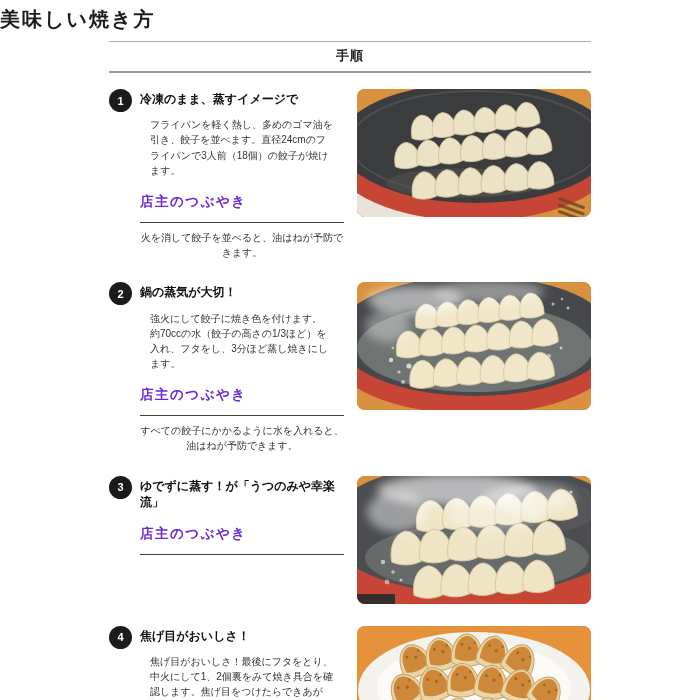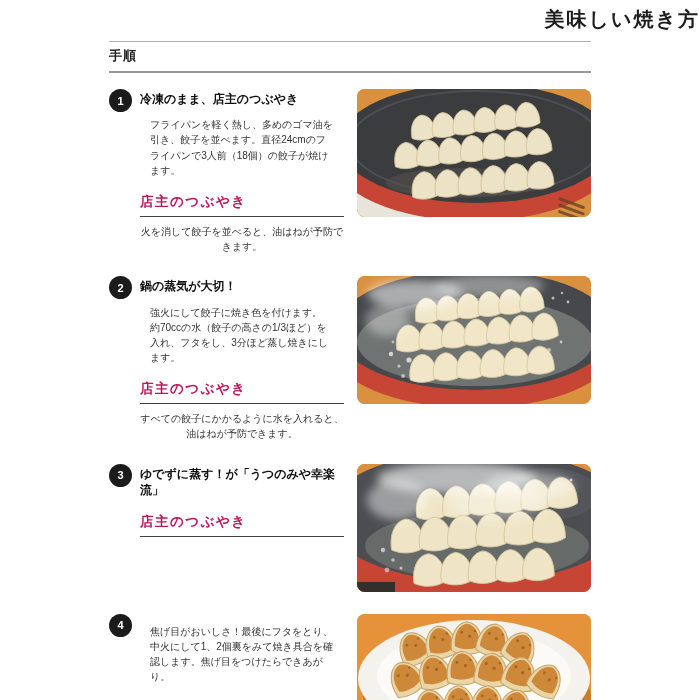--- a/index.html
+++ b/index.html
@@ -2,48 +2,48 @@
 <html lang="ja"><head>
 <meta charset="utf-8">
 <style>
   html,body{margin:0;padding:0;}
   body{
     width:700px;height:700px;overflow:hidden;background:#ffffff;
     font-family:"Liberation Sans","DejaVu Sans",sans-serif;
     -webkit-font-smoothing:antialiased;
   }
   .page-title{
-    margin:6px 0 0;text-align:right;
+    margin:6px 0 0;text-align:left;
     font-family:"DejaVu Serif",serif;font-weight:bold;
     font-size:20px;color:#1c1c1c;letter-spacing:2px;
   }
   .content{width:482px;margin:8px auto 0;}
   .section-bar{
     border-top:1px solid #aeaeae;border-bottom:2px solid #989898;
-    text-align:left;padding:5px 0 6px;
+    text-align:center;padding:5px 0 6px;
     font-size:13px;font-weight:bold;color:#222;letter-spacing:1px;
   }
   .steps{padding-top:16px;}
   .step{display:flex;gap:13px;margin-bottom:22px;align-items:flex-start;}
   .step-text{width:235px;box-sizing:border-box;position:relative;padding-left:31px;flex:none;}
   .step-num{
     position:absolute;left:0;top:0;width:23px;height:23px;border-radius:50%;
     background:#1b1b1b;color:#fff;font-size:11px;font-weight:bold;
     display:flex;align-items:center;justify-content:center;
   }
   .step-heading{
     margin:2px 0 6px;font-size:12px;font-weight:bold;color:#101010;line-height:1.35;
   }
   .step-body{
     margin:10px;font-size:10px;color:#333;line-height:1.52;white-space:pre-line;
   }
   .tsubuyaki-label{
-    margin-top:15px;padding-bottom:5px;border-bottom:1px solid #404040;
+    margin-top:15px;padding-bottom:11px;border-bottom:1px solid #404040;
     font-family:"DejaVu Serif",serif;font-weight:bold;font-size:13.5px;
-    color:#be185d;letter-spacing:1.5px;
+    color:#6d28d9;letter-spacing:1.5px;
   }
   .tsubuyaki-text{
     margin:7px 0 0;font-size:10px;color:#333;line-height:1.52;white-space:pre-line;text-align:center;
   }
   .step-photo{
     margin:0;width:234px;height:128px;border-radius:8px;overflow:hidden;
     background:#d9913f;flex:none;
   }
   .step-photo svg{display:block;width:234px;height:128px;}
 </style>
@@ -69,21 +69,21 @@
 <h1 class="page-title">美味しい焼き方</h1>
 
 <div class="content">
   <div class="section-bar">手順</div>
 
   <div class="steps">
 
     <section class="step">
       <div class="step-text">
         <div class="step-num">1</div>
-        <h3 class="step-heading">冷凍のまま、店主のつぶやき</h3>
+        <h3 class="step-heading">冷凍のまま、蒸すイメージで</h3>
         <p class="step-body">フライパンを軽く熱し、多めのゴマ油を引き、餃子を並べます。直径24cmのフライパンで3人前（18個）の餃子が焼けます。</p>
         <div class="tsubuyaki-label">店主のつぶやき</div>
         <p class="tsubuyaki-text">火を消して餃子を並べると、油はねが予防できます。</p>
       </div>
       <figure class="step-photo">
         <svg viewBox="0 0 234 128">
           <rect width="234" height="128" fill="#d9913f"></rect>
           <ellipse cx="26" cy="122" rx="58" ry="20" fill="#e8e4da"></ellipse>
           <ellipse cx="117" cy="70" rx="140" ry="62" fill="#c64534"></ellipse>
           <ellipse cx="119" cy="54" rx="137" ry="60" fill="#3b3c3e"></ellipse>
@@ -252,20 +252,21 @@
             <ellipse cx="140" cy="40" rx="50" ry="16" opacity="0.3"></ellipse>
           </g>
           <rect x="0" y="118" width="38" height="10" fill="#33302c"></rect>
         </svg>
       </figure>
     </section>
 
     <section class="step">
       <div class="step-text">
         <div class="step-num">4</div>
+        <h3 class="step-heading">焦げ目がおいしさ！</h3>
         <p class="step-body">焦げ目がおいしさ！最後にフタをとり、中火にして1、2個裏をみて焼き具合を確認します。焦げ目をつけたらできあがり。</p>
         <div class="tsubuyaki-label">店主のつぶやき</div>
 
       </div>
       <figure class="step-photo">
         <svg viewBox="0 0 234 128">
           <rect width="234" height="128" fill="#e5923b"></rect>
           <ellipse cx="120" cy="82" rx="114" ry="46" fill="#a96522" opacity="0.5"></ellipse>
           <ellipse cx="117" cy="64" rx="116" ry="58" fill="#f4f2ec"></ellipse>
           <ellipse cx="117" cy="62" rx="97" ry="46" fill="#fbfaf6"></ellipse>

